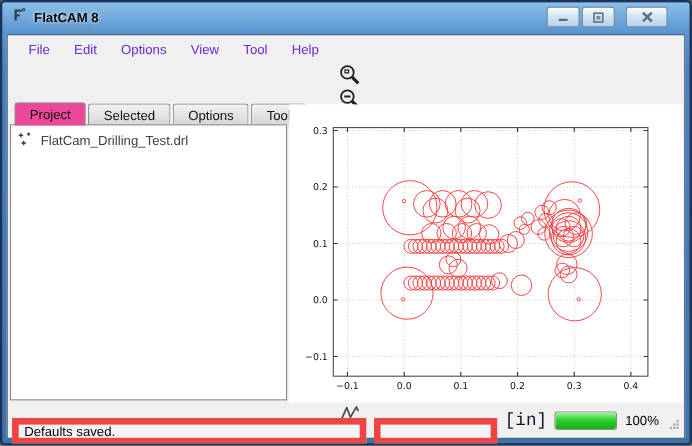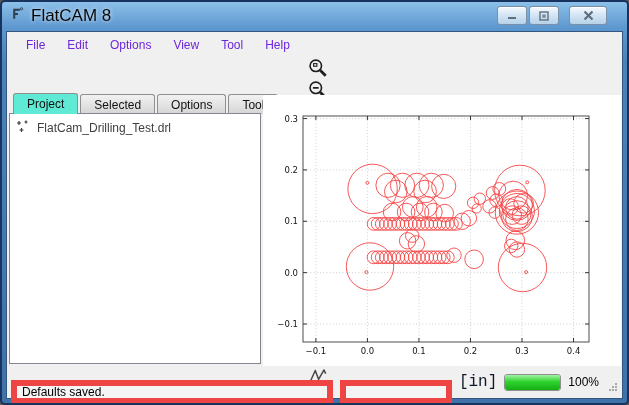--- a/index.html
+++ b/index.html
@@ -2,41 +2,41 @@
 <html><head>
 <meta charset="utf-8">
 <style>
   * { margin:0; padding:0; box-sizing:border-box; }
   html,body { width:629px; height:405px; background:#555; font-family:"Liberation Sans",sans-serif; }
   #window { position:relative; width:629px; height:405px;
     border:2px solid #17335e; border-radius:5px;
     background:linear-gradient(180deg,#8cc0e9 0,#5d97cf 26px,#4a82bc 60px,#3e72a8 100%);
     overflow:hidden; }
   .titlebar { height:27px; display:flex; align-items:center; padding-left:8px; }
-  .title-text { font-size:17px; color:#0a0a0a; margin-left:6px; text-shadow:0 0 4px rgba(255,255,255,.8); }
+  .title-text { font-size:12px; color:#0a0a0a; margin-left:6px; text-shadow:0 0 4px rgba(255,255,255,.8);font-weight:bold; }
   .winbtns { margin-left:auto; margin-right:20px; display:flex; gap:2px; }
   .winbtn { width:30px; height:19px; border:1px solid #7a90a6; border-radius:3px;
     background:linear-gradient(#f6fbfe,#d4e6f4 45%,#b6d2e9);
     display:flex; align-items:center; justify-content:center; box-shadow:inset 0 1px 0 #fff; }
   .winbtn.close { width:38px; margin-left:8px; }
   .client { position:absolute; left:4px; right:4px; top:29px; bottom:4px;
     background:#f0f0f0; border:1px solid #35567e; }
   
   .menubar { position:absolute; left:0; top:1px; right:0; height:24px; display:flex; align-items:center; padding-left:8px; }
   .menu-item { font-size:12px; color:#6d28d9; padding:4px 11px; }
   
   .toolbar { position:absolute; left:0; top:25px; right:0; height:33px; display:flex; align-items:center; padding-left:6px;flex-direction:column; }
   .tb-handle { width:5px; height:24px; border-left:2px dotted #b9b9b9; margin:0 5px 0 2px; }
   .tb-btn { width:28px; height:27px; border:none; background:transparent; display:flex; align-items:center; justify-content:center; padding:0; }
   .tb-btn svg { display:block; }
   
   .tabbar { position:absolute; left:6px; top:61px; height:21px; display:flex; align-items:flex-end; gap:2px; }
   .tab { font-size:12px; color:#111; padding:3px 13px 3px; border:1px solid #8f8f8f; border-bottom:none;
     border-radius:3px 3px 0 0; background:linear-gradient(#f2f2f2,#d5d5d5); height:20px; }
-  .tab.active { background:#5eead4; height:21px; position:relative; z-index:2; }
+  .tab.active { background:#ec4899; height:21px; position:relative; z-index:2; }
   
   .treepanel { position:absolute; left:2px; top:81px; width:252px; height:251px;
     background:#fff; border:1px solid #828790; }
   .tree-item { display:flex; align-items:center; gap:6px; padding:5px 4px 2px 6px; font-size:12px; color:#404040; }
   
   .figure { position:absolute; left:256px; top:63px; width:358px; height:271px; background:#fff; }
   
   .statusbar { position:absolute; left:0; right:0; bottom:0; height:32px; display:flex; align-items:center; gap:7px; padding:0 4px; }
   .status-panel { height:24px; border:6px solid #ef4444; background:#f4f4f4; display:flex; align-items:center; padding:0 5px; font-size:12px; color:#000;margin-top:20px; }
   .status-msg { flex:1 1 auto; }

